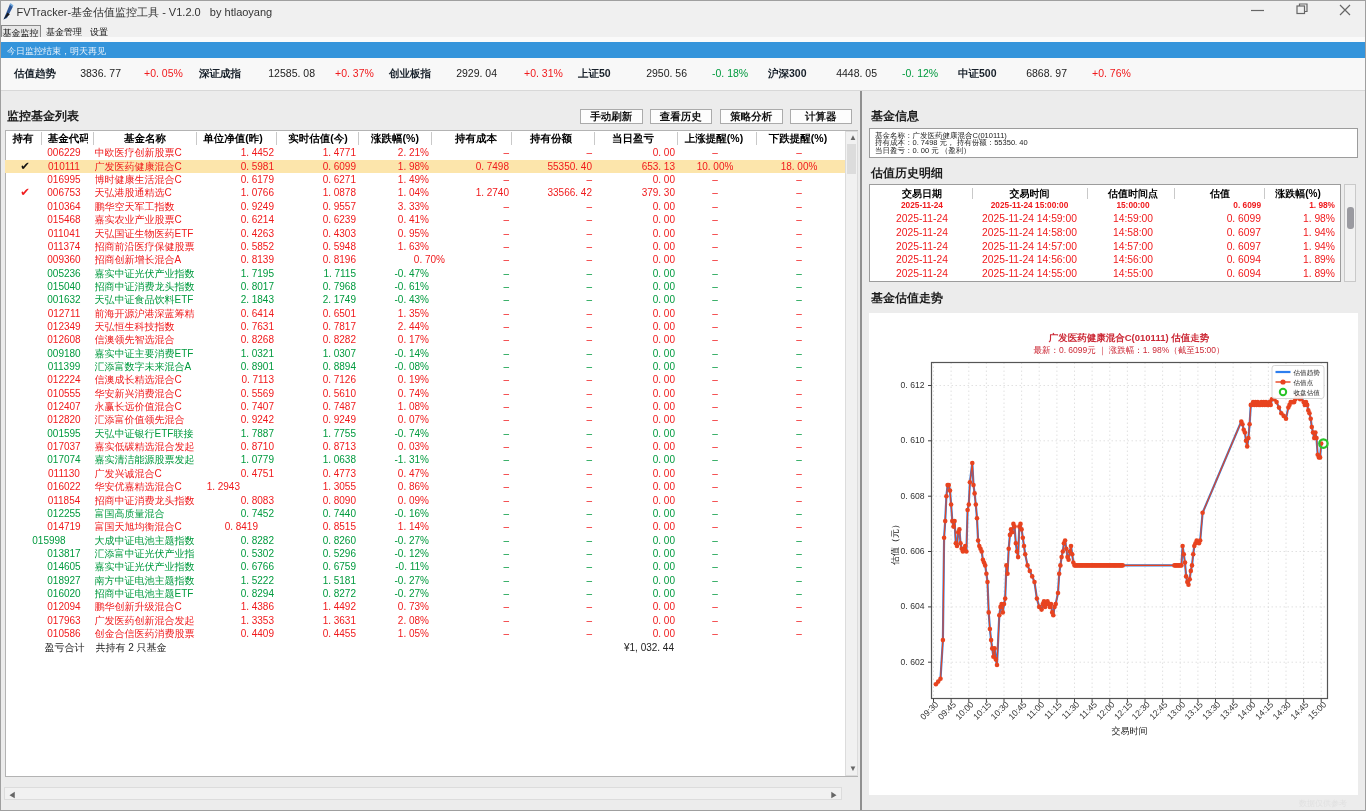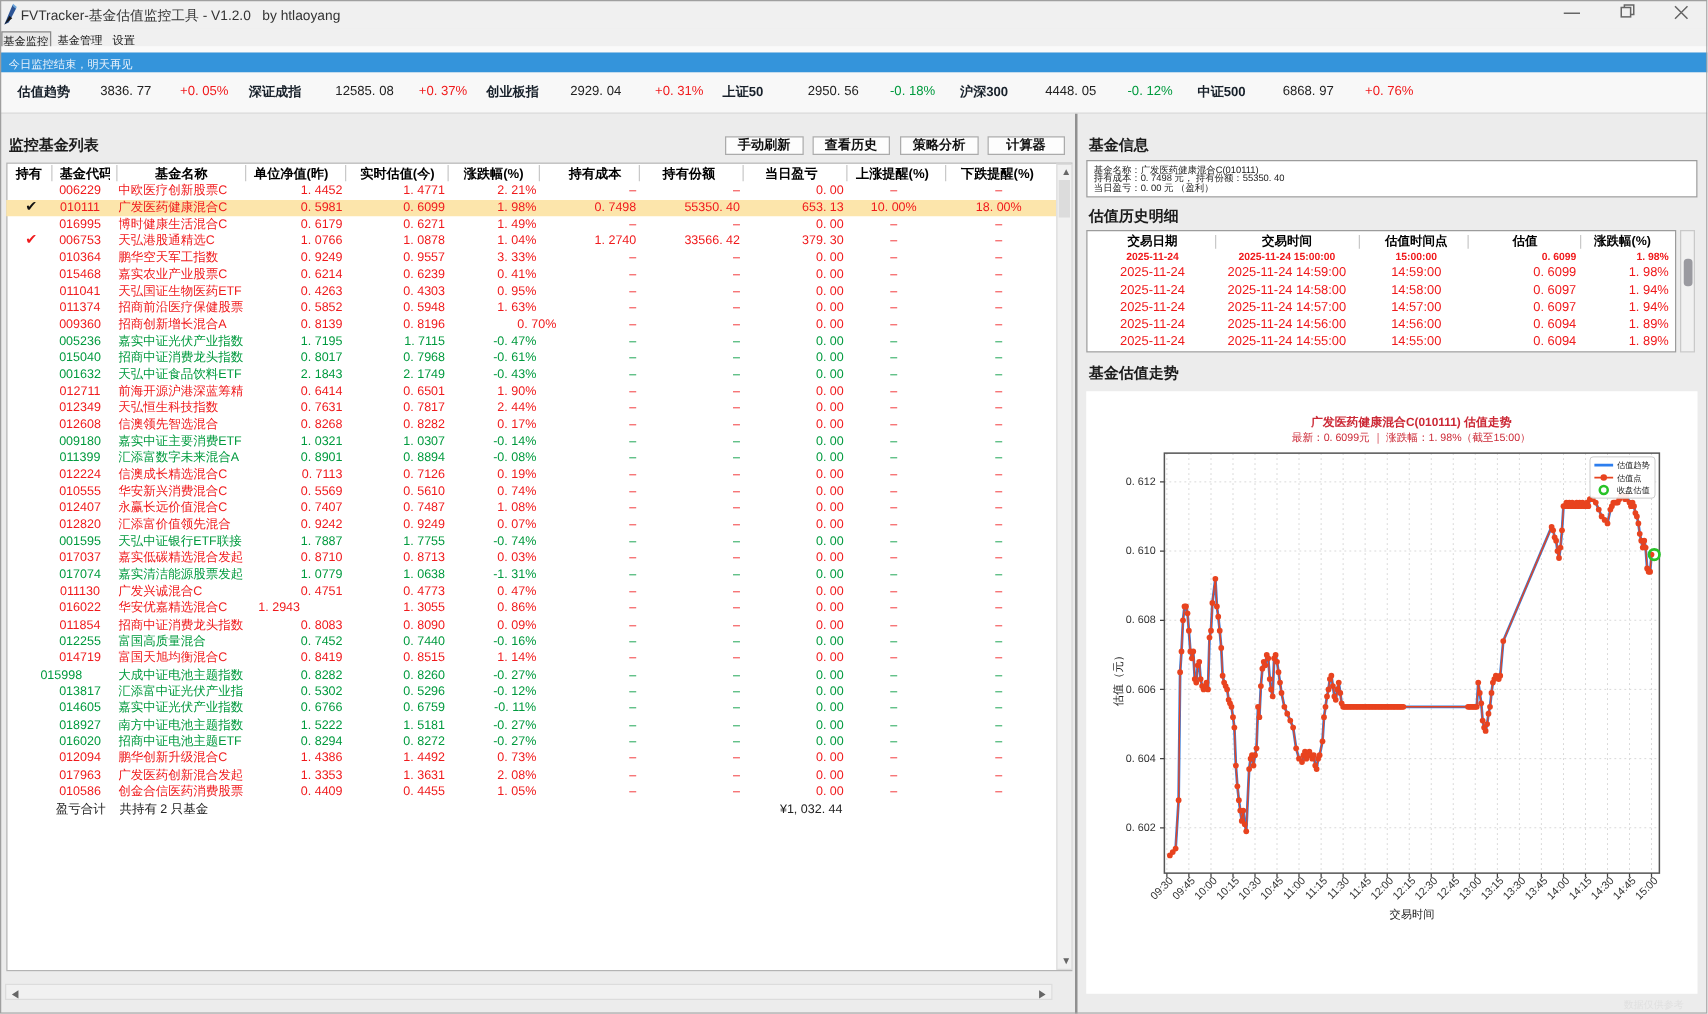--- a/index.html
+++ b/index.html
@@ -277,21 +277,21 @@
     <span class="r" style="right:253.0px">–</span>
     <span class="r" style="right:170.0px">0. 00</span>
     <span class="c" style="left:670.0px;width:80px">–</span>
     <span class="c" style="left:754.0px;width:80px">–</span>
   </div>
 <div class="trow" style="top:306.60px;color:#f01a1c">
     <span class="c" style="left:38px;width:42px">012711</span>
     <span class="l" style="left:89.5px;width:101.5px">前海开源沪港深蓝筹精</span>
     <span class="r" style="right:571.0px">0. 6414</span>
     <span class="r" style="right:489.0px">0. 6501</span>
-    <span class="r" style="right:416.0px">1. 90%</span>
+    <span class="r" style="right:416.0px">1. 35%</span>
     <span class="r" style="right:336.0px">–</span>
     <span class="r" style="right:253.0px">–</span>
     <span class="r" style="right:170.0px">0. 00</span>
     <span class="c" style="left:670.0px;width:80px">–</span>
     <span class="c" style="left:754.0px;width:80px">–</span>
   </div>
 <div class="trow" style="top:319.95px;color:#f01a1c">
     <span class="c" style="left:38px;width:42px">012349</span>
     <span class="l" style="left:89.5px;width:101.5px">天弘恒生科技指数</span>
     <span class="r" style="right:571.0px">0. 7631</span>
@@ -467,21 +467,21 @@
     <span class="r" style="right:416.0px">-0. 16%</span>
     <span class="r" style="right:336.0px">–</span>
     <span class="r" style="right:253.0px">–</span>
     <span class="r" style="right:170.0px">0. 00</span>
     <span class="c" style="left:670.0px;width:80px">–</span>
     <span class="c" style="left:754.0px;width:80px">–</span>
   </div>
 <div class="trow" style="top:520.20px;color:#f01a1c">
     <span class="c" style="left:38px;width:42px">014719</span>
     <span class="l" style="left:89.5px;width:101.5px">富国天旭均衡混合C</span>
-    <span class="r" style="right:571.0px">0. 8419</span>
+    <span class="r" style="right:587px">0. 8419</span>
     <span class="r" style="right:489.0px">0. 8515</span>
     <span class="r" style="right:416.0px">1. 14%</span>
     <span class="r" style="right:336.0px">–</span>
     <span class="r" style="right:253.0px">–</span>
     <span class="r" style="right:170.0px">0. 00</span>
     <span class="c" style="left:670.0px;width:80px">–</span>
     <span class="c" style="left:754.0px;width:80px">–</span>
   </div>
 <div class="trow" style="top:533.55px;color:#009a3e">
     <span class="c" style="left:23px;width:42px">015998</span>

